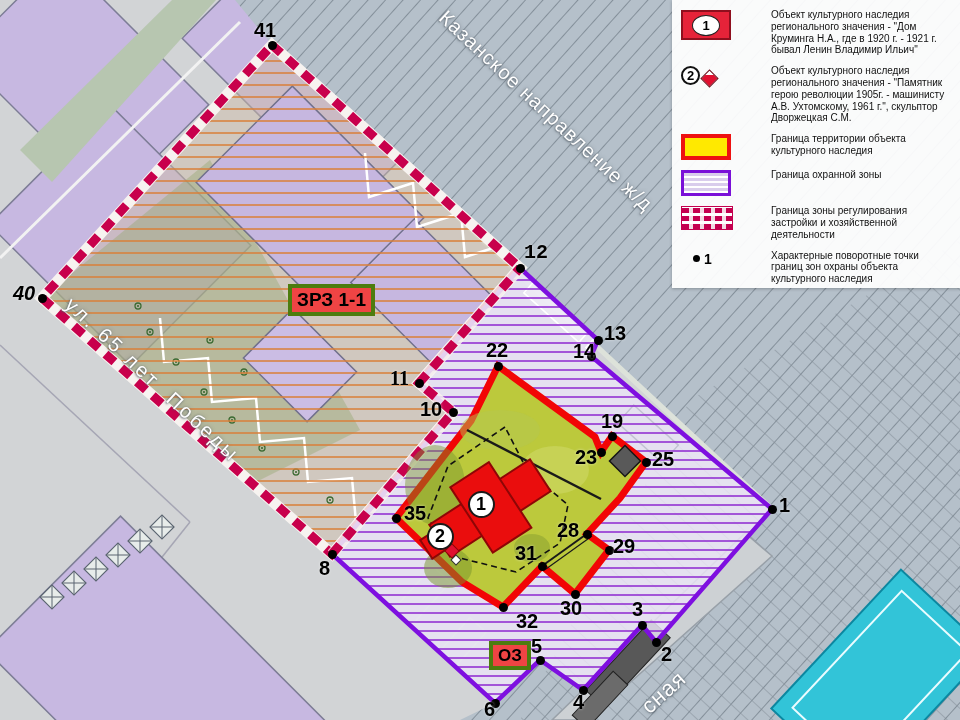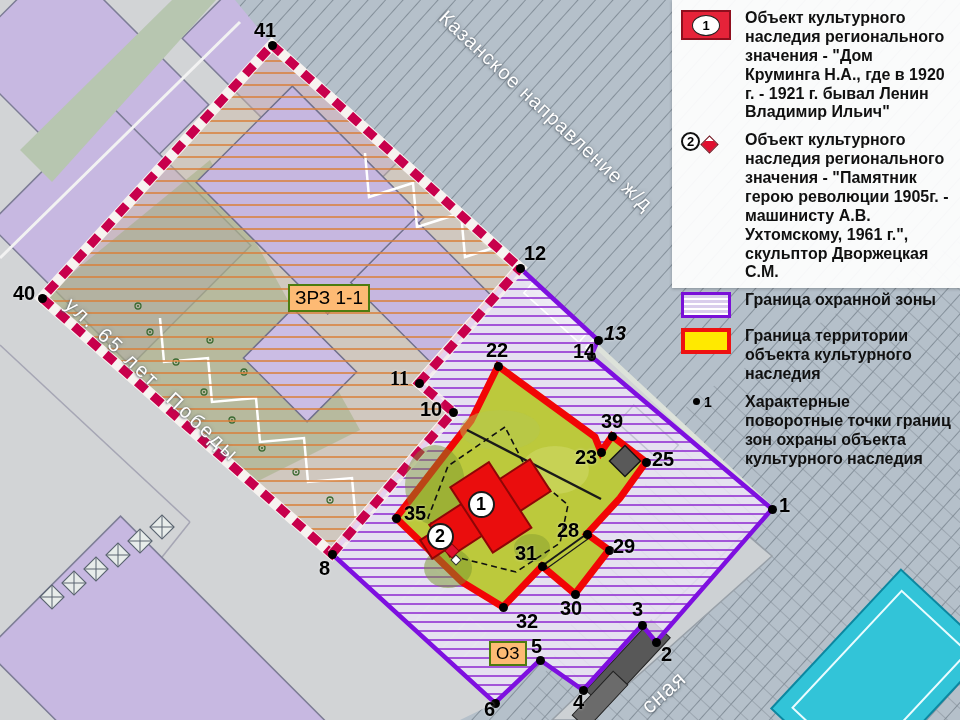--- a/index.html
+++ b/index.html
@@ -8,30 +8,30 @@
   .stage{position:absolute;inset:0;width:960px;height:720px;}
   #map-svg{position:absolute;left:0;top:0;}
   .overlay{position:absolute;inset:0;pointer-events:none;}
 
   .pt-dot{position:absolute;width:9px;height:9px;background:#000;border-radius:50%;}
   .pt-label{position:absolute;font-weight:700;font-size:20px;line-height:1;color:#000;
             text-shadow:0 0 3px rgba(255,255,255,.55);}
   .obj-marker{position:absolute;width:27px;height:27px;border-radius:50%;background:#fff;
               border:2px solid #1a1a1a;display:flex;align-items:center;justify-content:center;
               font-weight:700;font-size:18px;color:#000;box-sizing:border-box;}
-  .zone-label{position:absolute;background:#fdba74;border:2px solid #4d7c0f;padding:0 5px;
-              font-weight:400;font-size:19px;line-height:1.25;color:#000;white-space:nowrap;}
+  .zone-label{position:absolute;background:#ef4444;border:4px solid #4d7c0f;padding:0 5px;
+              font-weight:700;font-size:19px;line-height:1.25;color:#000;white-space:nowrap;}
   .street-label{position:absolute;color:#fff;transform-origin:0 0;white-space:pre;font-weight:400;
                 text-shadow:0 1px 2px rgba(80,90,100,.85),0 0 4px rgba(80,90,100,.5);}
 
   .legend{position:absolute;left:672px;top:0;width:288px;height:288px;box-sizing:border-box;
           background:rgba(255,255,255,.93);padding:9px 8px 5px 9px;box-shadow:0 1px 3px rgba(0,0,0,.25);}
   .legend-item{display:flex;gap:8px;margin-bottom:9px;align-items:flex-start;}
   .legend-icon{flex:0 0 56px;display:flex;align-items:center;padding-top:1px;}
-  .legend-text{font-size:16px;line-height:1.18;color:#101010;font-weight:700;}
+  .legend-text{font-size:10px;line-height:1.18;color:#101010;font-weight:400;margin-left:26px;}
 
   .ic-obj1{width:46px;height:26px;background:#e62339;border:2px solid #8f0f1e;
            display:flex;align-items:center;justify-content:center;}
   .ic-obj1 .bdg{width:26px;height:19px;background:#fff;border:1.5px solid #222;border-radius:50%;
                 display:flex;align-items:center;justify-content:center;font-size:13px;font-weight:700;}
   .ic-obj2{display:flex;align-items:center;gap:3px;}
   .ic-obj2 .bdg{width:19px;height:19px;background:#fff;border:2px solid #111;border-radius:50%;
                 display:flex;align-items:center;justify-content:center;font-size:13px;font-weight:700;box-sizing:border-box;}
   .ic-diamond{width:11px;height:11px;transform:rotate(45deg);margin-top:6px;
               background:linear-gradient(135deg,#fff 30%,#e01030 30%);border:1px solid #70101c;}
@@ -233,35 +233,35 @@
       <div class="street-label" style="left: 636px; top: 700px; font-size: 22px; letter-spacing: 1px; transform: rotate(-42deg);">сная</div>
     </div>
 <div id="zone-labels" class="overlay">
       <div class="zone-label" style="left: 288px; top: 284px;">ЗРЗ 1-1</div>
       <div class="zone-label" style="left: 489px; top: 641px; font-size: 17px;">ОЗ</div>
     </div>
 <div id="points-layer" class="overlay">
       <div class="pt-dot" style="left: 267.5px; top: 40.5px;"></div>
       <div class="pt-label" style="left: 254px; top: 20px;">41</div>
       <div class="pt-dot" style="left: 37.5px; top: 293.5px;"></div>
-      <div class="pt-label" style="left: 13px; top: 283px;">40</div>
+      <div class="pt-label" style="left: 13px; top: 283px; font-style: italic;">40</div>
       <div class="pt-dot" style="left: 515.5px; top: 263.5px;"></div>
-      <div class="pt-label" style="left: 524px; top: 243px;">12</div>
+      <div class="pt-label" style="left: 524px; top: 243px; font-family: Liberation Mono, monospace;">12</div>
       <div class="pt-dot" style="left: 593.5px; top: 335.5px;"></div>
-      <div class="pt-label" style="left: 604px; top: 323px; font-style: italic;">13</div>
+      <div class="pt-label" style="left: 604px; top: 323px;">13</div>
       <div class="pt-dot" style="left: 586.5px; top: 351.5px;"></div>
       <div class="pt-label" style="left: 573px; top: 341px;">14</div>
       <div class="pt-dot" style="left: 493.5px; top: 361.5px;"></div>
       <div class="pt-label" style="left: 486px; top: 340px;">22</div>
       <div class="pt-dot" style="left: 414.5px; top: 378.5px;"></div>
       <div class="pt-label" style="left: 390px; top: 368px; font-family: Liberation Serif, serif;">11</div>
       <div class="pt-dot" style="left: 448.5px; top: 407.5px;"></div>
       <div class="pt-label" style="left: 420px; top: 399px;">10</div>
       <div class="pt-dot" style="left: 607.5px; top: 431.5px;"></div>
-      <div class="pt-label" style="left: 601px; top: 411px;">39</div>
+      <div class="pt-label" style="left: 601px; top: 411px;">19</div>
       <div class="pt-dot" style="left: 596.5px; top: 447.5px;"></div>
       <div class="pt-label" style="left: 575px; top: 447px;">23</div>
       <div class="pt-dot" style="left: 641.5px; top: 457.5px;"></div>
       <div class="pt-label" style="left: 652px; top: 449px;">25</div>
       <div class="pt-dot" style="left: 391.5px; top: 513.5px;"></div>
       <div class="pt-label" style="left: 404px; top: 503px;">35</div>
       <div class="pt-dot" style="left: 767.5px; top: 504.5px;"></div>
       <div class="pt-label" style="left: 779px; top: 495px;">1</div>
       <div class="pt-dot" style="left: 582.5px; top: 529.5px;"></div>
       <div class="pt-label" style="left: 557px; top: 520px;">28</div>
@@ -305,29 +305,35 @@
           <span class="legend-icon">
             <span class="ic-obj2">
               <span class="bdg">2</span>
               <span class="ic-diamond"></span>
             </span>
           </span>
           <span class="legend-text">Объект культурного наследия регионального значения - "Памятник герою революции 1905г. - машинисту А.В. Ухтомскому, 1961 г.", скульптор Дворжецкая С.М.</span>
         </div>
         <div class="legend-item">
           <span class="legend-icon">
+            <span class="ic-terr"></span>
+          </span>
+          <span class="legend-text">Граница территории объекта культурного наследия</span>
+        </div>
+        <div class="legend-item">
+          <span class="legend-icon">
             <span class="ic-prot"></span>
           </span>
           <span class="legend-text">Граница охранной зоны</span>
         </div>
         <div class="legend-item">
           <span class="legend-icon">
-            <span class="ic-terr"></span>
-          </span>
-          <span class="legend-text">Граница территории объекта культурного наследия</span>
+            <span class="ic-reg"></span>
+          </span>
+          <span class="legend-text">Граница зоны регулирования застройки и хозяйственной деятельности</span>
         </div>
         <div class="legend-item">
           <span class="legend-icon">
             <span class="ic-point">
               <span class="dot"></span>
               <span class="one">1</span>
             </span>
           </span>
           <span class="legend-text">Характерные поворотные точки границ зон охраны объекта культурного наследия</span>
         </div>

